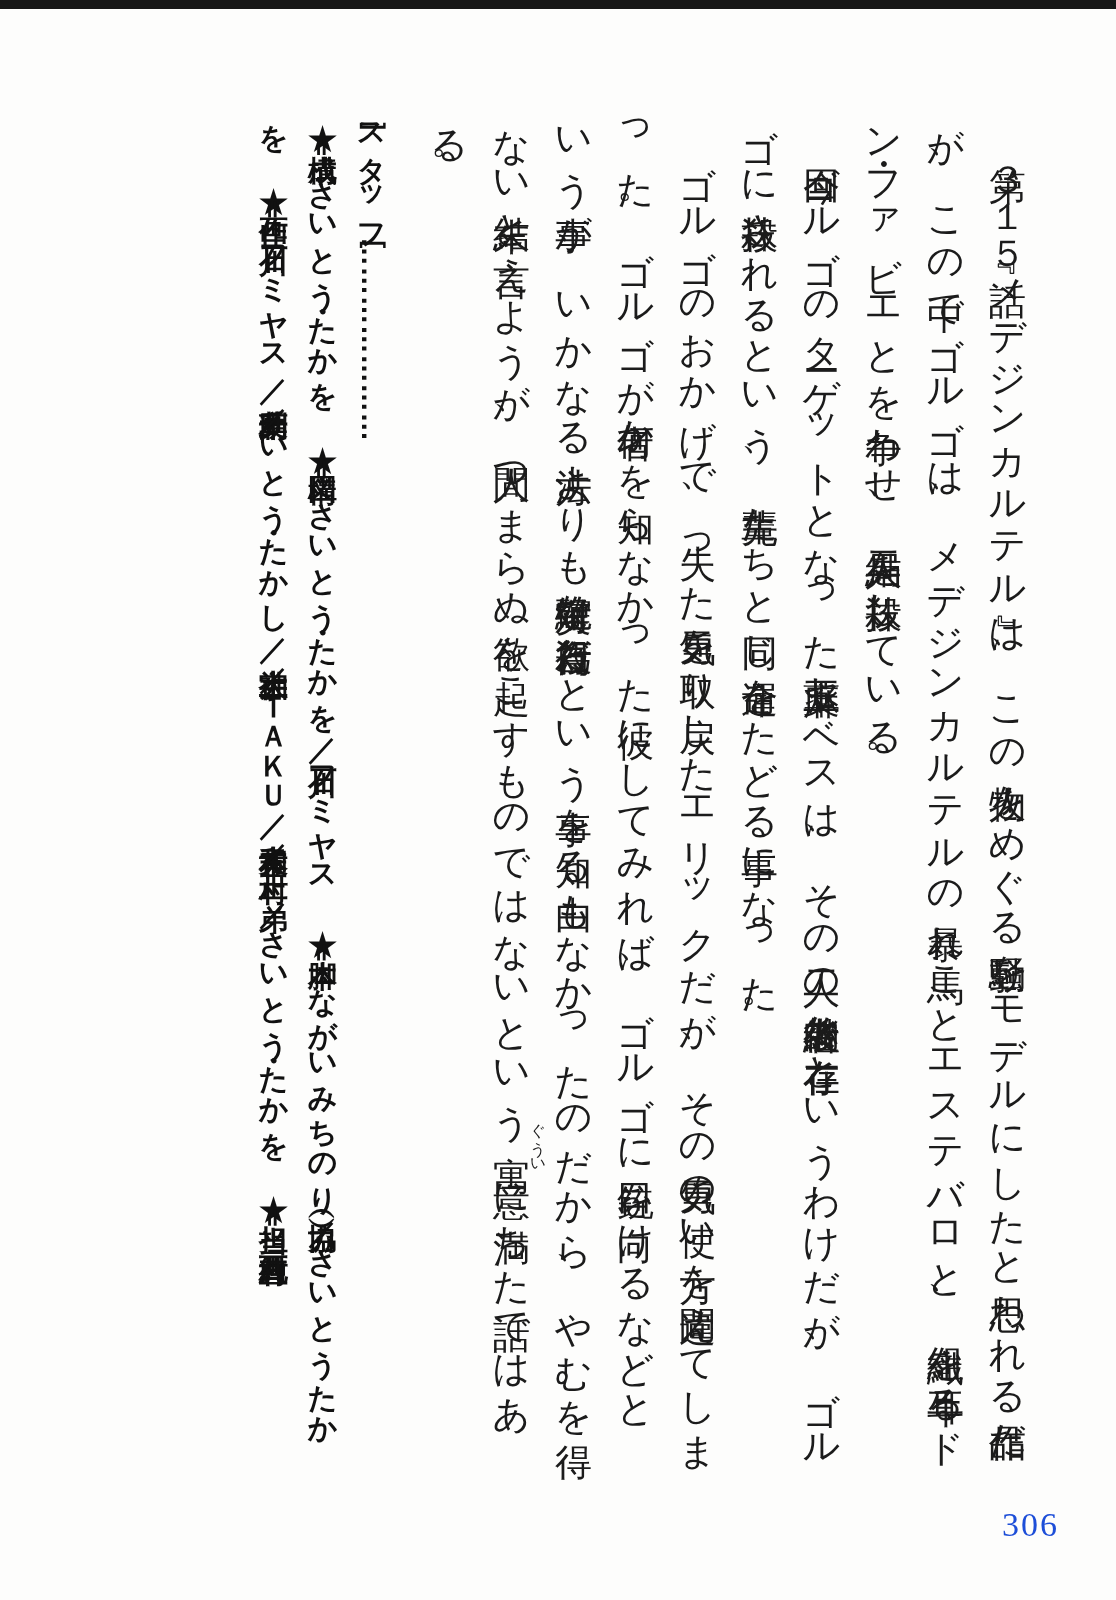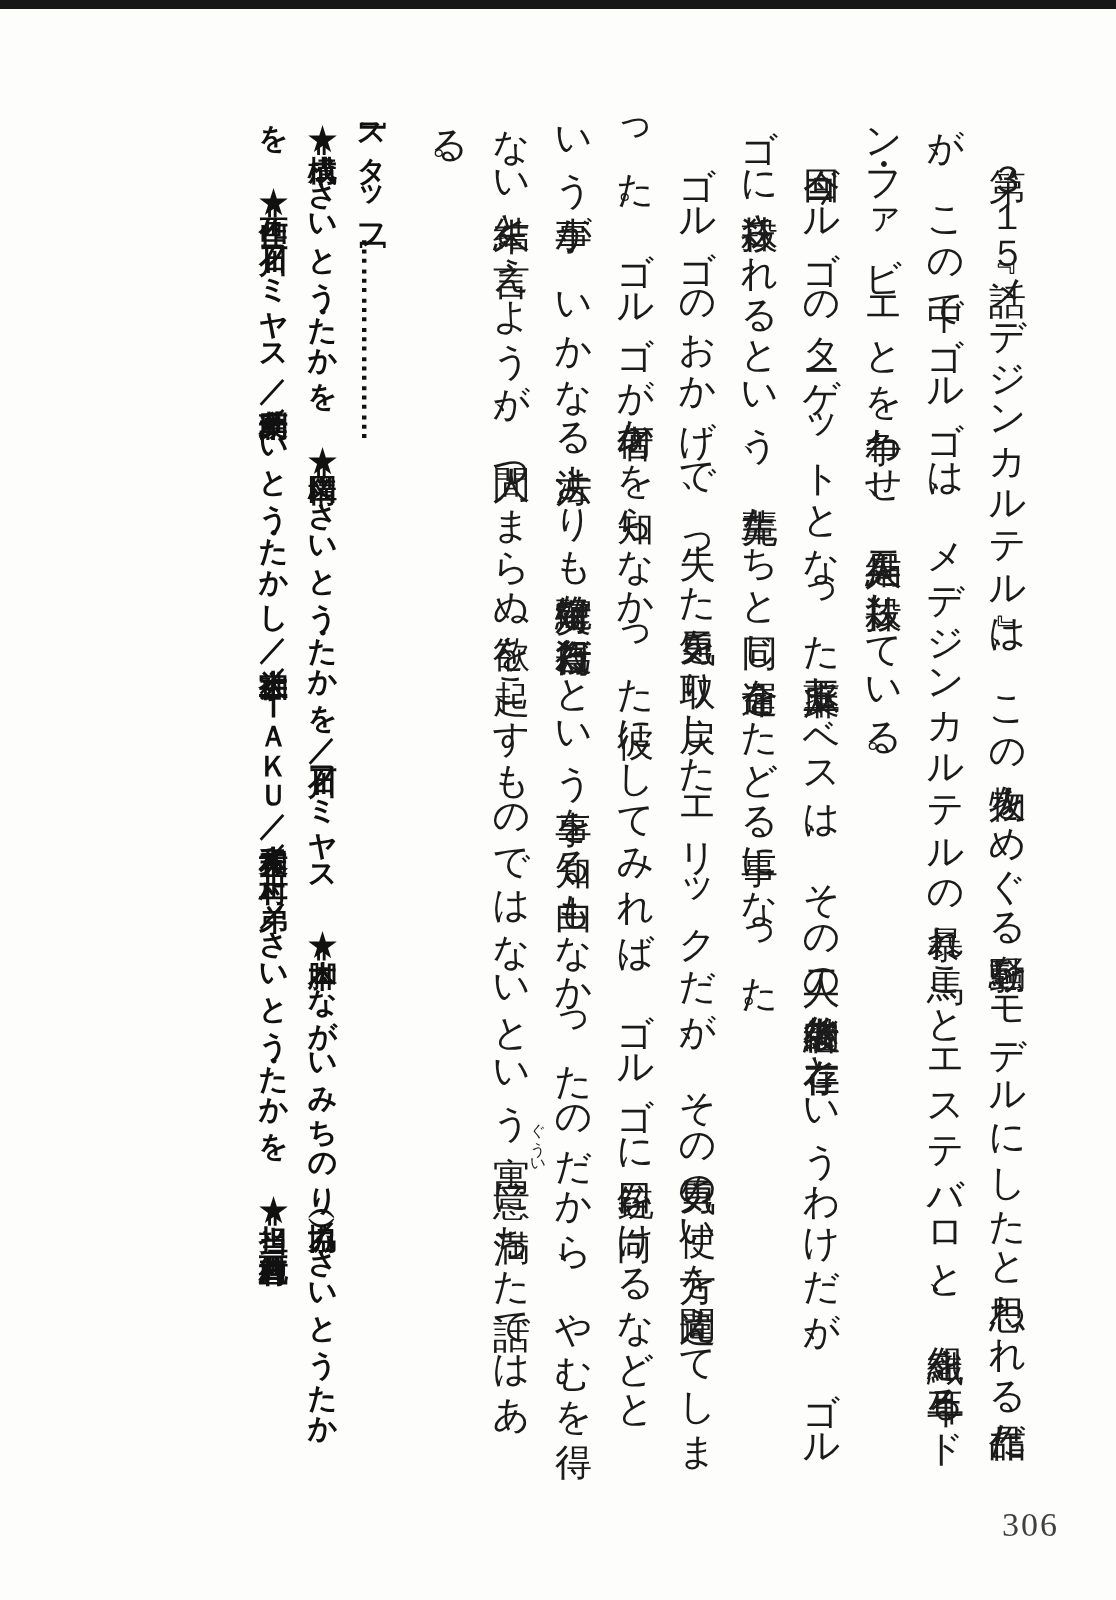--- a/index.html
+++ b/index.html
@@ -54,21 +54,21 @@
     color: #111;
   }
   .staff-heading-line { margin: 0; }
   .staff-credits { margin: 0; }
   .page-number {
     position: absolute;
     top: 1506px;
     left: 1002px;
     font-size: 34px;
     letter-spacing: 2px;
-    color: #404040;
+    color: #1d4ed8;
     font-family: "Liberation Serif", serif;
   }
 </style>
 </head>
 <body>
 
 <div class="page">
 
   <div class="top-rule"></div>
 

